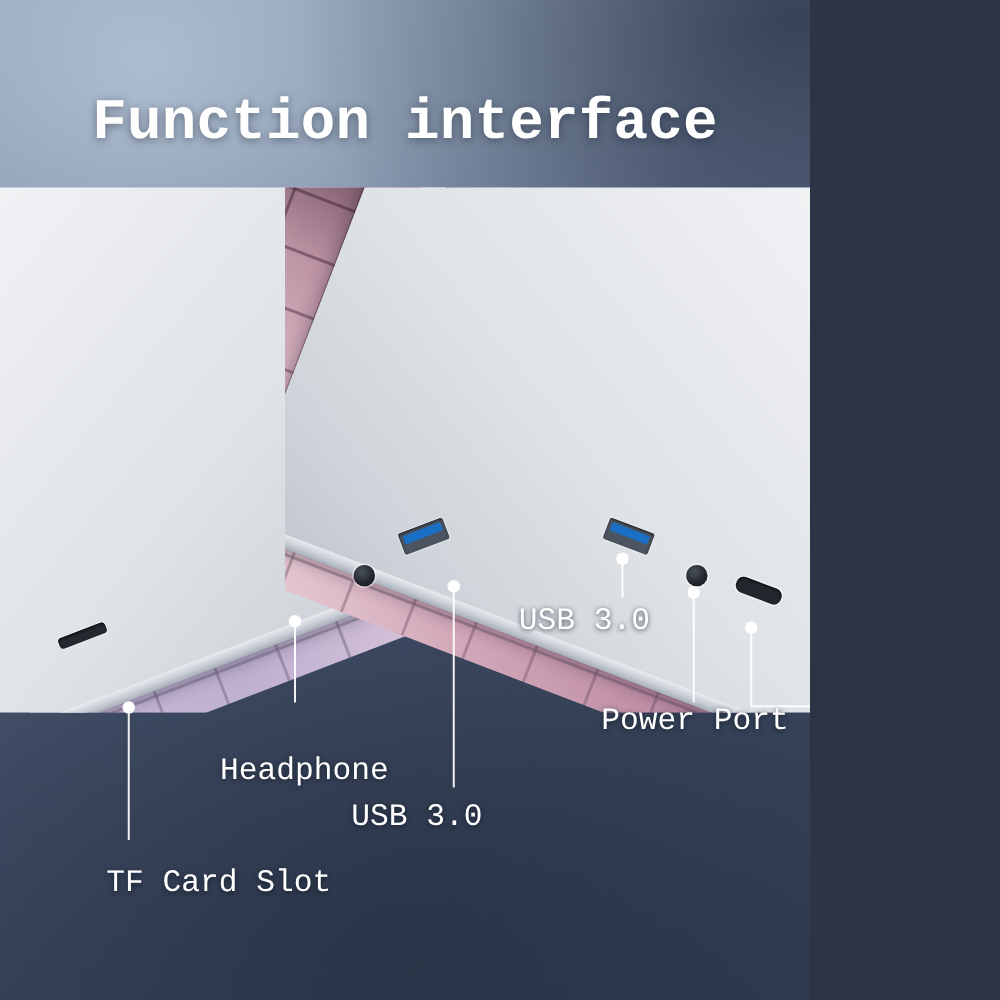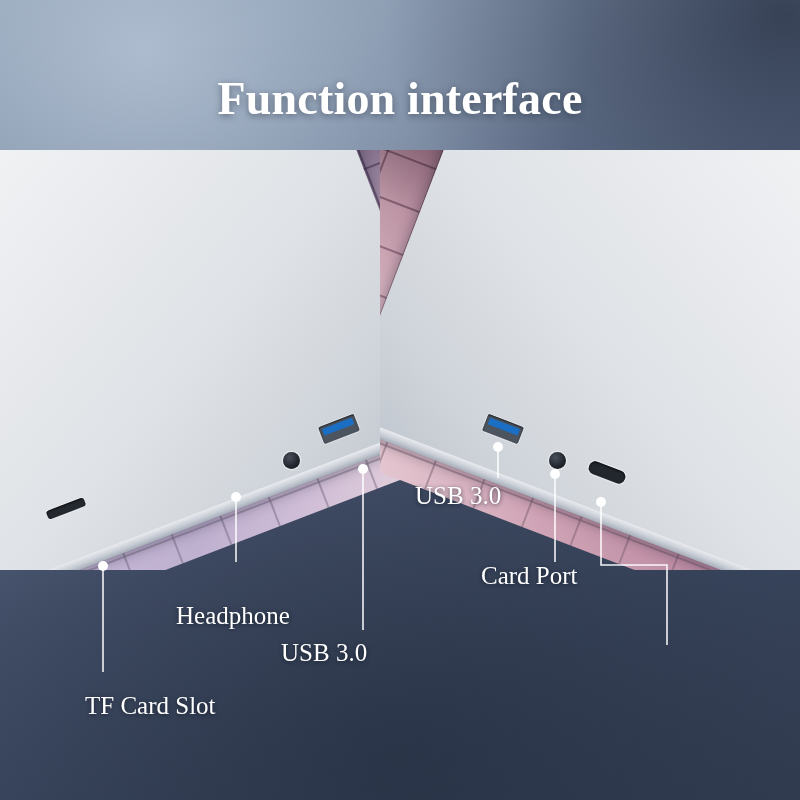--- a/index.html
+++ b/index.html
@@ -2,24 +2,24 @@
 <html><head>
 <meta charset="utf-8">
 <style>
   html, body {
     margin: 0;
     padding: 0;
     background: #2c3446;
   }
   #stage {
     position: relative;
-    width: 800px;
+    width: 648px;
     height: 800px;
     overflow: hidden;
-    font-family: Liberation Serif, serif;
+    font-family: Liberation Mono, monospace;
     background:
       radial-gradient(ellipse 620px 520px at 18% 6%, rgba(175,190,208,0.95) 0%, rgba(160,176,196,0.55) 38%, rgba(120,136,160,0.0) 72%),
       linear-gradient(160deg, #8e9eb2 0%, #76869e 18%, #5c6b86 38%, #47546e 58%, #3b4860 78%, #353f55 100%);
   }
 
   
   .bg-vignette {
     position: absolute;
     inset: 0;
     background:
@@ -319,16 +319,16 @@
   <div class="title">Function interface</div>
 
   <div class="callout-label" style="left:85px; top:692px;">TF Card Slot</div>
 
   <div class="callout-label" style="left:176px; top:570px;margin-top:32px;">Headphone</div>
 
   <div class="callout-label" style="left:281px; top:639px;">USB  3.0</div>
 
   <div class="callout-label" style="left:415px; top:482px;">USB 3.0</div>
 
-  <div class="callout-label" style="left:481px; top:562px;">Card  Port</div>
+  <div class="callout-label" style="left:481px; top:562px;">Power  Port</div>
 
 
 </div>
 
 </body></html>

